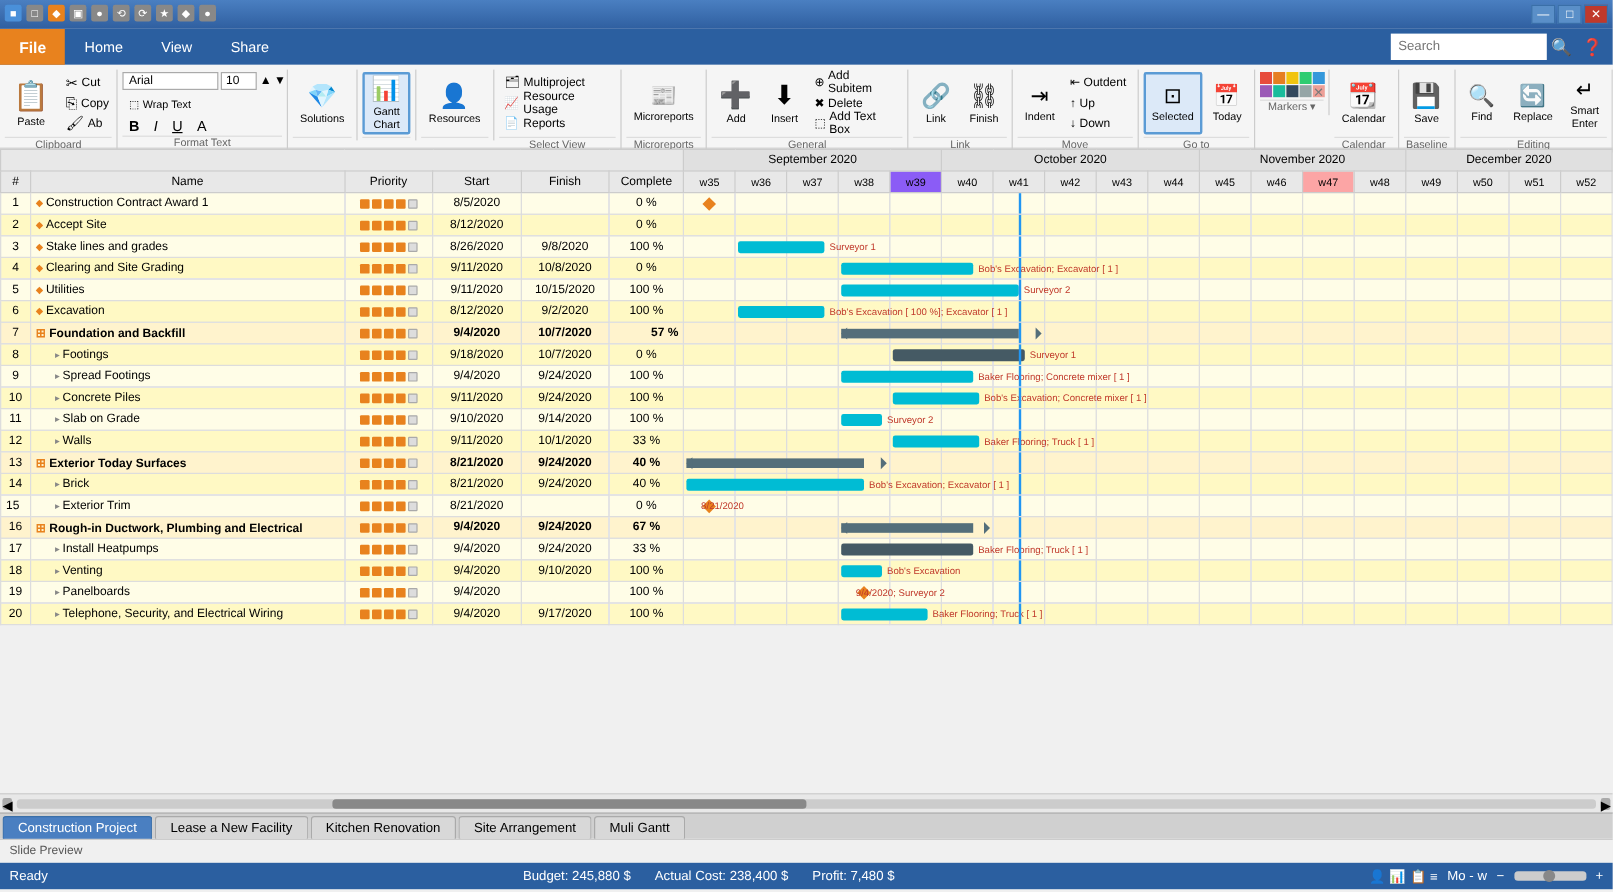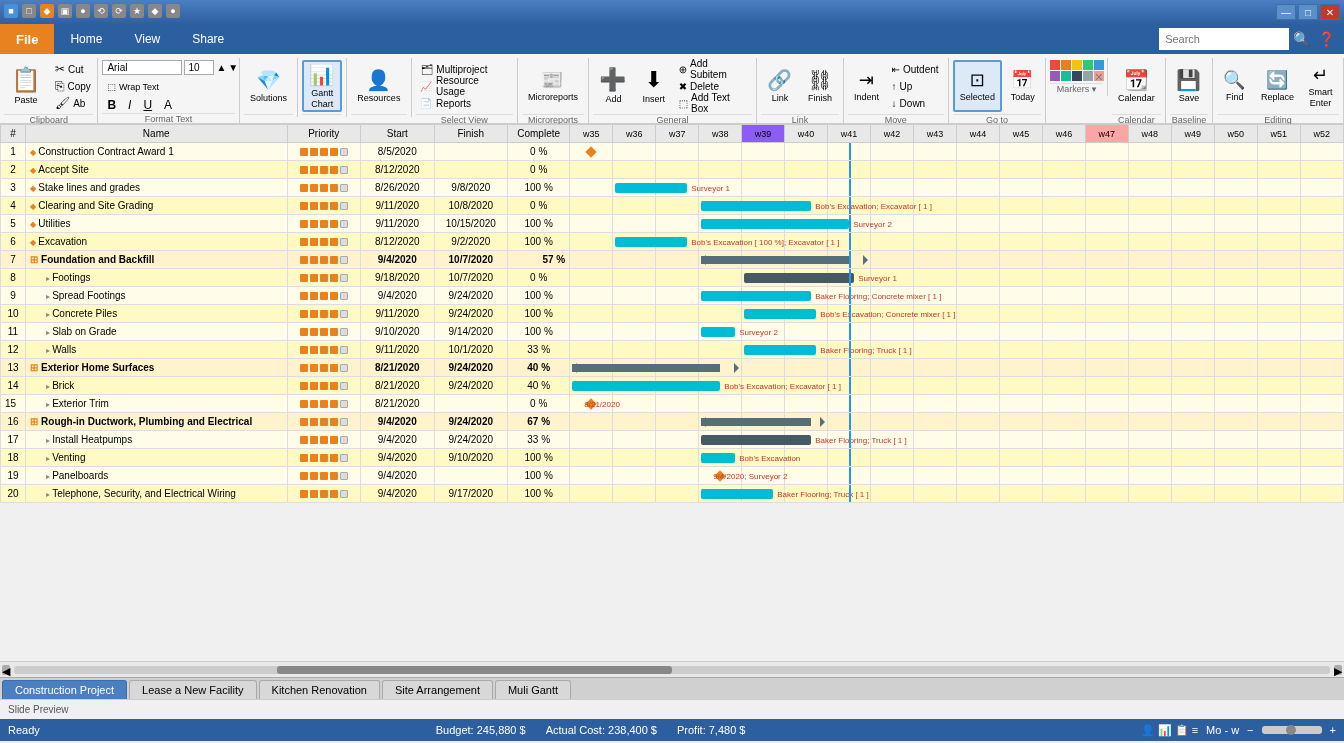--- a/index.html
+++ b/index.html
@@ -545,20 +545,27 @@
   </div>
 
 </div>
 
 <div id="main" style="height:calc(743px - 24px - 30px - 72px - 22px - 20px - 22px); display:flex; flex-direction:column; overflow:hidden;">
 
   <div style="flex:1;overflow:hidden;display:flex;flex-direction:column;">
     <div style="overflow:auto;flex:1;">
       <table style="border-collapse:collapse;font-size:10px;width:100%;">
         <thead>
+          <tr>
+            <th colspan="6" style="background:#e8e8e8;border:1px solid #ccc;"></th>
+            <th colspan="5" style="background:#e0e0e0;border:1px solid #ccc;text-align:center;font-size:10px;">September 2020</th>
+            <th colspan="5" style="background:#e0e0e0;border:1px solid #ccc;text-align:center;font-size:10px;">October 2020</th>
+            <th colspan="4" style="background:#e0e0e0;border:1px solid #ccc;text-align:center;font-size:10px;">November 2020</th>
+            <th colspan="4" style="background:#e0e0e0;border:1px solid #ccc;text-align:center;font-size:10px;">December 2020</th>
+          </tr>
           <tr>
             <th style="width:22px;background:#e8e8e8;border:1px solid #ccc;">#</th>
             <th style="width:210px;background:#e8e8e8;border:1px solid #ccc;">Name</th>
             <th style="width:65px;background:#e8e8e8;border:1px solid #ccc;">Priority</th>
             <th style="width:65px;background:#e8e8e8;border:1px solid #ccc;">Start</th>
             <th style="width:65px;background:#e8e8e8;border:1px solid #ccc;">Finish</th>
             <th style="width:55px;background:#e8e8e8;border:1px solid #ccc;">Complete</th>
 
             <th style="width:38px;background:#e8e8e8;border:1px solid #ccc;font-size:9px;">w35</th>
             <th style="width:38px;background:#e8e8e8;border:1px solid #ccc;font-size:9px;">w36</th>
@@ -1041,21 +1048,21 @@
               <td style="width: 38px; border: 1px solid rgb(221, 221, 221); padding: 0px; height: 18px; position: relative; overflow: visible;"></td>
               <td style="width: 38px; border: 1px solid rgb(221, 221, 221); padding: 0px; height: 18px; position: relative; overflow: visible;"></td>
               <td style="width: 38px; border: 1px solid rgb(221, 221, 221); padding: 0px; height: 18px; position: relative; overflow: visible;"></td>
               <td style="width: 38px; border: 1px solid rgb(221, 221, 221); padding: 0px; height: 18px; position: relative; overflow: visible;"></td>
               <td style="width: 38px; border: 1px solid rgb(221, 221, 221); padding: 0px; height: 18px; position: relative; overflow: visible;"></td>
               <td style="width: 38px; border: 1px solid rgb(221, 221, 221); padding: 0px; height: 18px; position: relative; overflow: visible;"></td>
               <td style="width: 38px; border: 1px solid rgb(221, 221, 221); padding: 0px; height: 18px; position: relative; overflow: visible;"></td>
             </tr>
             <tr style="background: rgb(255, 243, 205);">
               <td style="width: 22px; text-align: center; border: 1px solid rgb(221, 221, 221); font-size: 10px;">13</td>
-              <td style="width: 210px; border: 1px solid rgb(221, 221, 221); font-size: 10px; font-weight: bold; padding-left: 4px; overflow: hidden; white-space: nowrap;"><span style="color: rgb(232, 130, 30);">⊞ </span><span>Exterior Home Surfaces</span></td>
+              <td style="width: 210px; border: 1px solid rgb(221, 221, 221); font-size: 10px; font-weight: bold; padding-left: 4px; overflow: hidden; white-space: nowrap;"><span style="color: rgb(232, 130, 30);">⊞ </span><span>Exterior Today Surfaces</span></td>
               <td style="width: 65px; border: 1px solid rgb(221, 221, 221); font-size: 10px; text-align: center;">
                 <div style="display: flex; gap: 2px; justify-content: center; align-items: center;">
                   <div style="width: 8px; height: 8px; border-radius: 1px; background: rgb(232, 130, 30); border: none;"></div>
                   <div style="width: 8px; height: 8px; border-radius: 1px; background: rgb(232, 130, 30); border: none;"></div>
                   <div style="width: 8px; height: 8px; border-radius: 1px; background: rgb(232, 130, 30); border: none;"></div>
                   <div style="width: 8px; height: 8px; border-radius: 1px; background: rgb(232, 130, 30); border: none;"></div>
                   <div style="width: 8px; height: 8px; border-radius: 1px; background: rgb(221, 221, 221); border: 1px solid rgb(170, 170, 170);"></div>
                 </div>
               </td>
               <td style="width: 65px; border: 1px solid rgb(221, 221, 221); font-size: 10px; text-align: center; font-weight: bold;">8/21/2020</td>

